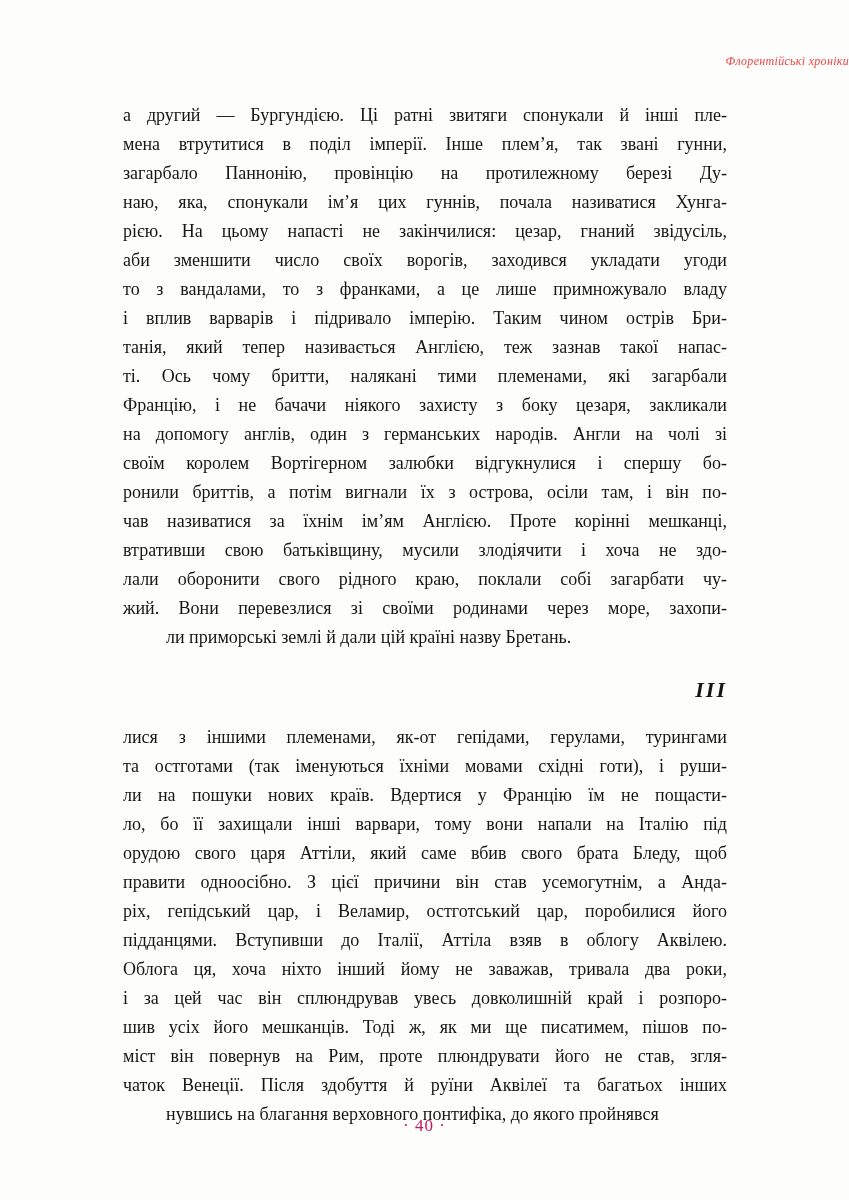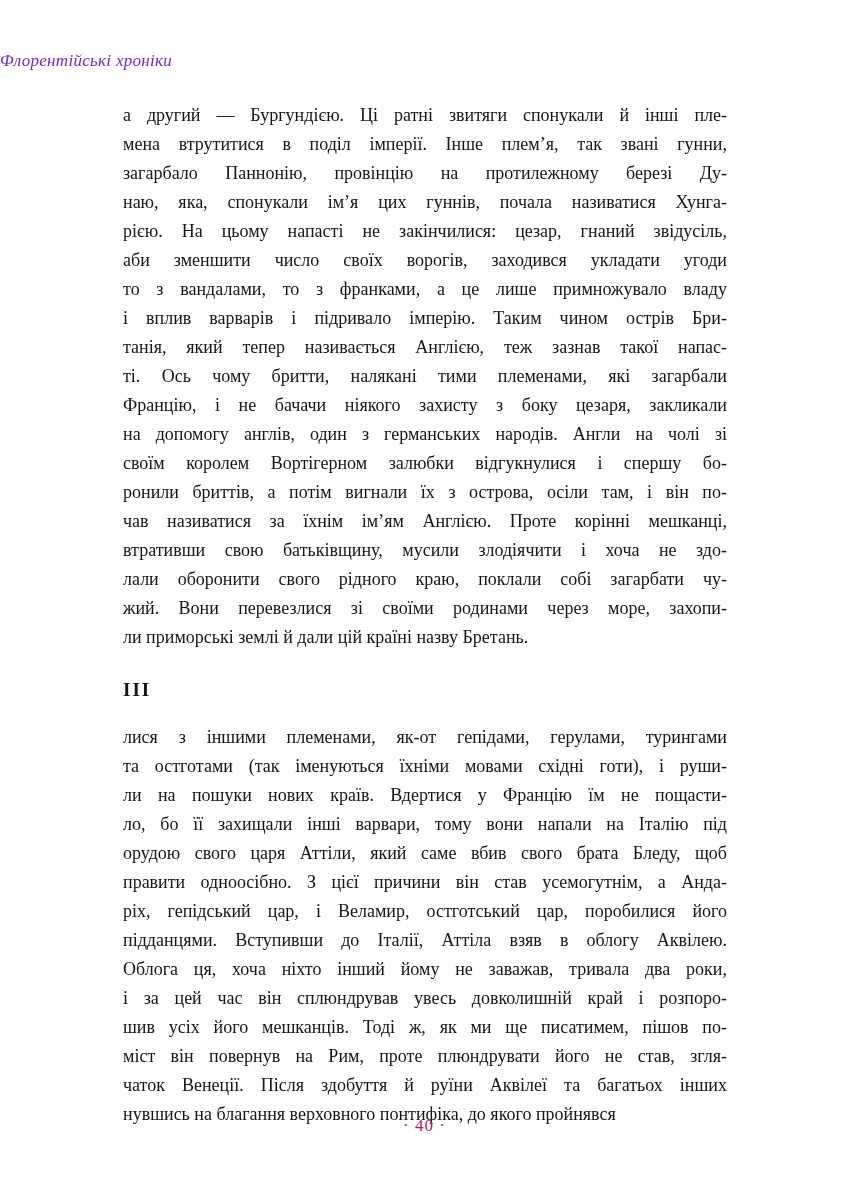--- a/index.html
+++ b/index.html
@@ -15,25 +15,25 @@
     background: #fdfdfc;
     color: #161616;
     font-family: "Liberation Serif", "DejaVu Serif", serif;
     overflow: hidden;
   }
   .running-header {
     position: absolute;
     top: 50px;
     left: 0;
     width: 100%;
-    text-align: left;
+    text-align: right;
     font-style: italic;
-    font-size: 17px;
+    font-size: 12px;
     line-height: 22px;
-    color: #6d28d9;
+    color: #ef4444;
     letter-spacing: 0.3px;
   }
   .text-block {
     position: absolute;
     top: 101px;
     left: 123px;
     width: 604px;
   }
   .paragraph {
     margin: 0;
@@ -42,29 +42,31 @@
     font-size: 18px;
     line-height: 29px;
     text-align: justify;
     text-align-last: justify;
     white-space: nowrap;
     overflow: hidden;
   }
   .line.last {
     text-align: left;
     text-align-last: left;
+    margin-left: 43px;
   }
   .section-heading {
     margin: 23px 0 19px 0;
-    text-align: left;
-    font-size: 19px;
+    text-align: right;
+    font-size: 22px;
     line-height: 29px;
     font-weight: bold;
     letter-spacing: 2px;
     color: #161616;
+    font-style: italic;
   }
   .page-number {
     position: absolute;
     bottom: 64px;
     left: 0;
     width: 100%;
     text-align: center;
     font-size: 17px;
     color: #be185d;
     letter-spacing: 1px;

